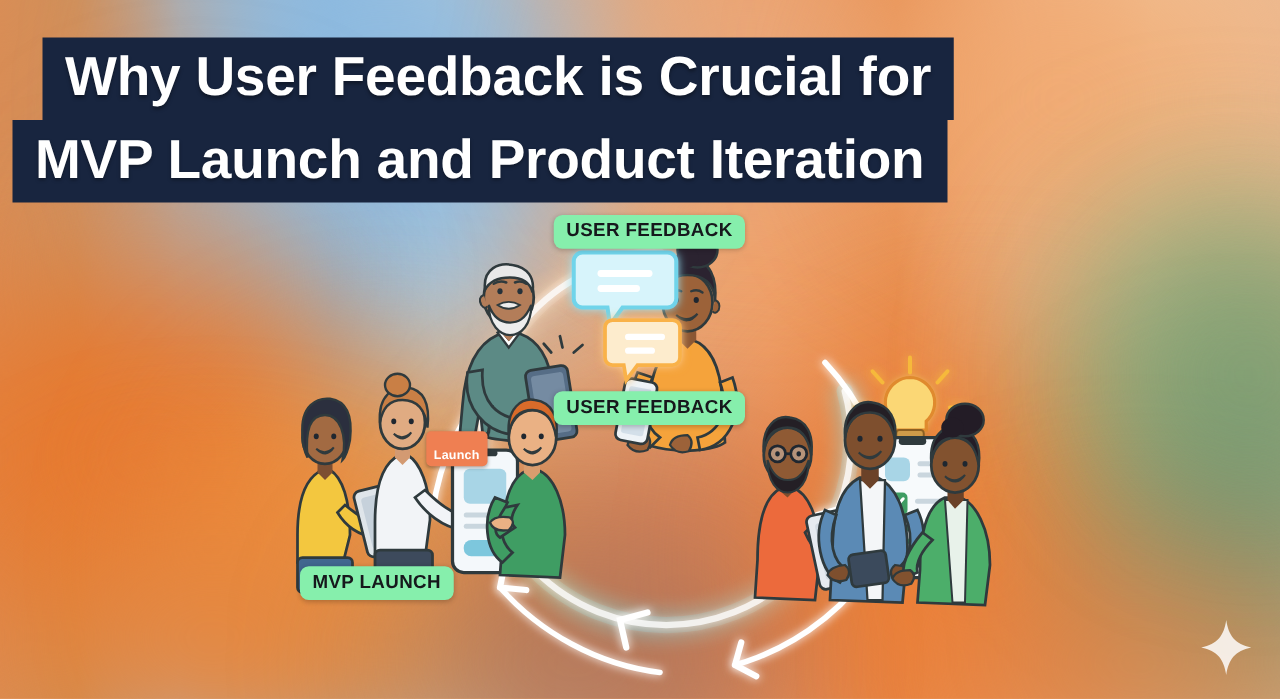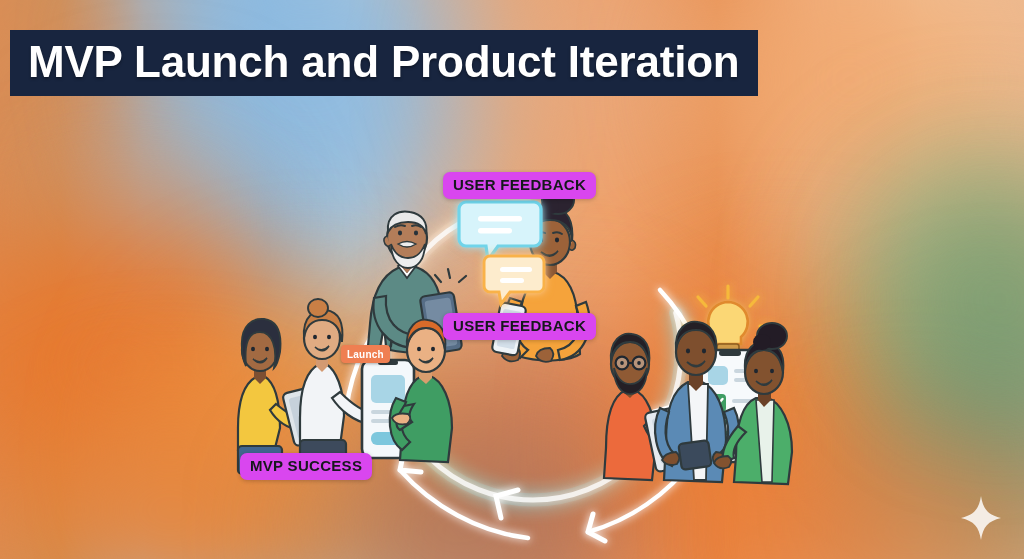--- a/index.html
+++ b/index.html
@@ -62,42 +62,42 @@
   .title-line.l1 { margin-left:34px; }
   .title-line.l2 { margin-left:10px; }
 
   
   .cycle { position:absolute; left:228px; top:160px; width:620px; height:399px; z-index:10; }
   .cycle svg { position:absolute; left:0; top:0; }
 
   
   .pill {
     position:absolute;
-    background:#d946ef;
+    background:#86efac;
     color:#16181c;
     font-weight:bold;
     border-radius:7px;
     padding:4px 10px 5px 10px;
     font-size:15px;
     letter-spacing:.3px;
     line-height:18px;
     text-align:center;
     white-space:nowrap;
     box-shadow:0 1px 4px rgba(0,0,0,.22);
     z-index:25;
   }
   .pill-top      { left:443px; top:172px; }
   .pill-mid      { left:443px; top:313px; }
   .pill-left     { left:240px; top:453px; }
   .pill-right    { left:646px; top:463px; font-size:14px; line-height:17px; padding:4px 9px 5px 9px;}
 
   .launch-tag {
     position:absolute; left:341px; top:345px;
     background:#ef7f52; color:#ffffff; font-weight:bold;
-    font-size:10px; padding:4px 6px 3px 6px; border-radius:4px;
+    font-size:10px; padding:14px 6px 3px 6px; border-radius:4px;
     z-index:24; letter-spacing:.2px;
     box-shadow:0 1px 3px rgba(0,0,0,.3);
   }
 
   
   .sparkle { position:absolute; right:22px; bottom:18px; width:42px; height:46px; z-index:28; opacity:.92;}
 </style>
 </head>
 <body>
 
@@ -432,25 +432,26 @@
           <path d="M528 221 q8 7 16 -1 q-7 10 -16 1 z" fill="#ffffff" stroke="#2f3a3d" stroke-width="1.6"></path>
           <path d="M510 266 C 498 280, 492 294, 496 302 L 506 298 C 504 290, 510 280, 518 272 Z" fill="#4cae6a" stroke="#2f3a3d" stroke-width="2.2"></path>
           <path d="M500 296 q-12 0 -14 7 q5 8 15 4 q5 -7 -1 -11 z" fill="#82522f" stroke="#2f3a3d" stroke-width="1.8"></path>
         </g>
       </g>
     </svg>
   </div>
 
   <div class="pill pill-top">USER FEEDBACK</div>
   <div class="pill pill-mid">USER FEEDBACK</div>
-  <div class="pill pill-left">MVP SUCCESS</div>
+  <div class="pill pill-left">MVP LAUNCH</div>
 
   <div class="launch-tag">Launch</div>
 
   <div class="title-wrap">
+    <span class="title-line l1">Why User Feedback is Crucial for</span>
     <span class="title-line l2">MVP Launch and Product Iteration</span>
   </div>
 
   <div class="sparkle">
     <svg width="42" height="46" viewBox="0 0 42 46" xmlns="http://www.w3.org/2000/svg">
       <path d="M21 1 C 23 14, 28 20, 41 23 C 28 26, 23 32, 21 45 C 19 32, 14 26, 1 23 C 14 20, 19 14, 21 1 Z" fill="#ffffff" opacity="0.9"></path>
     </svg>
   </div>
 
 </div>

